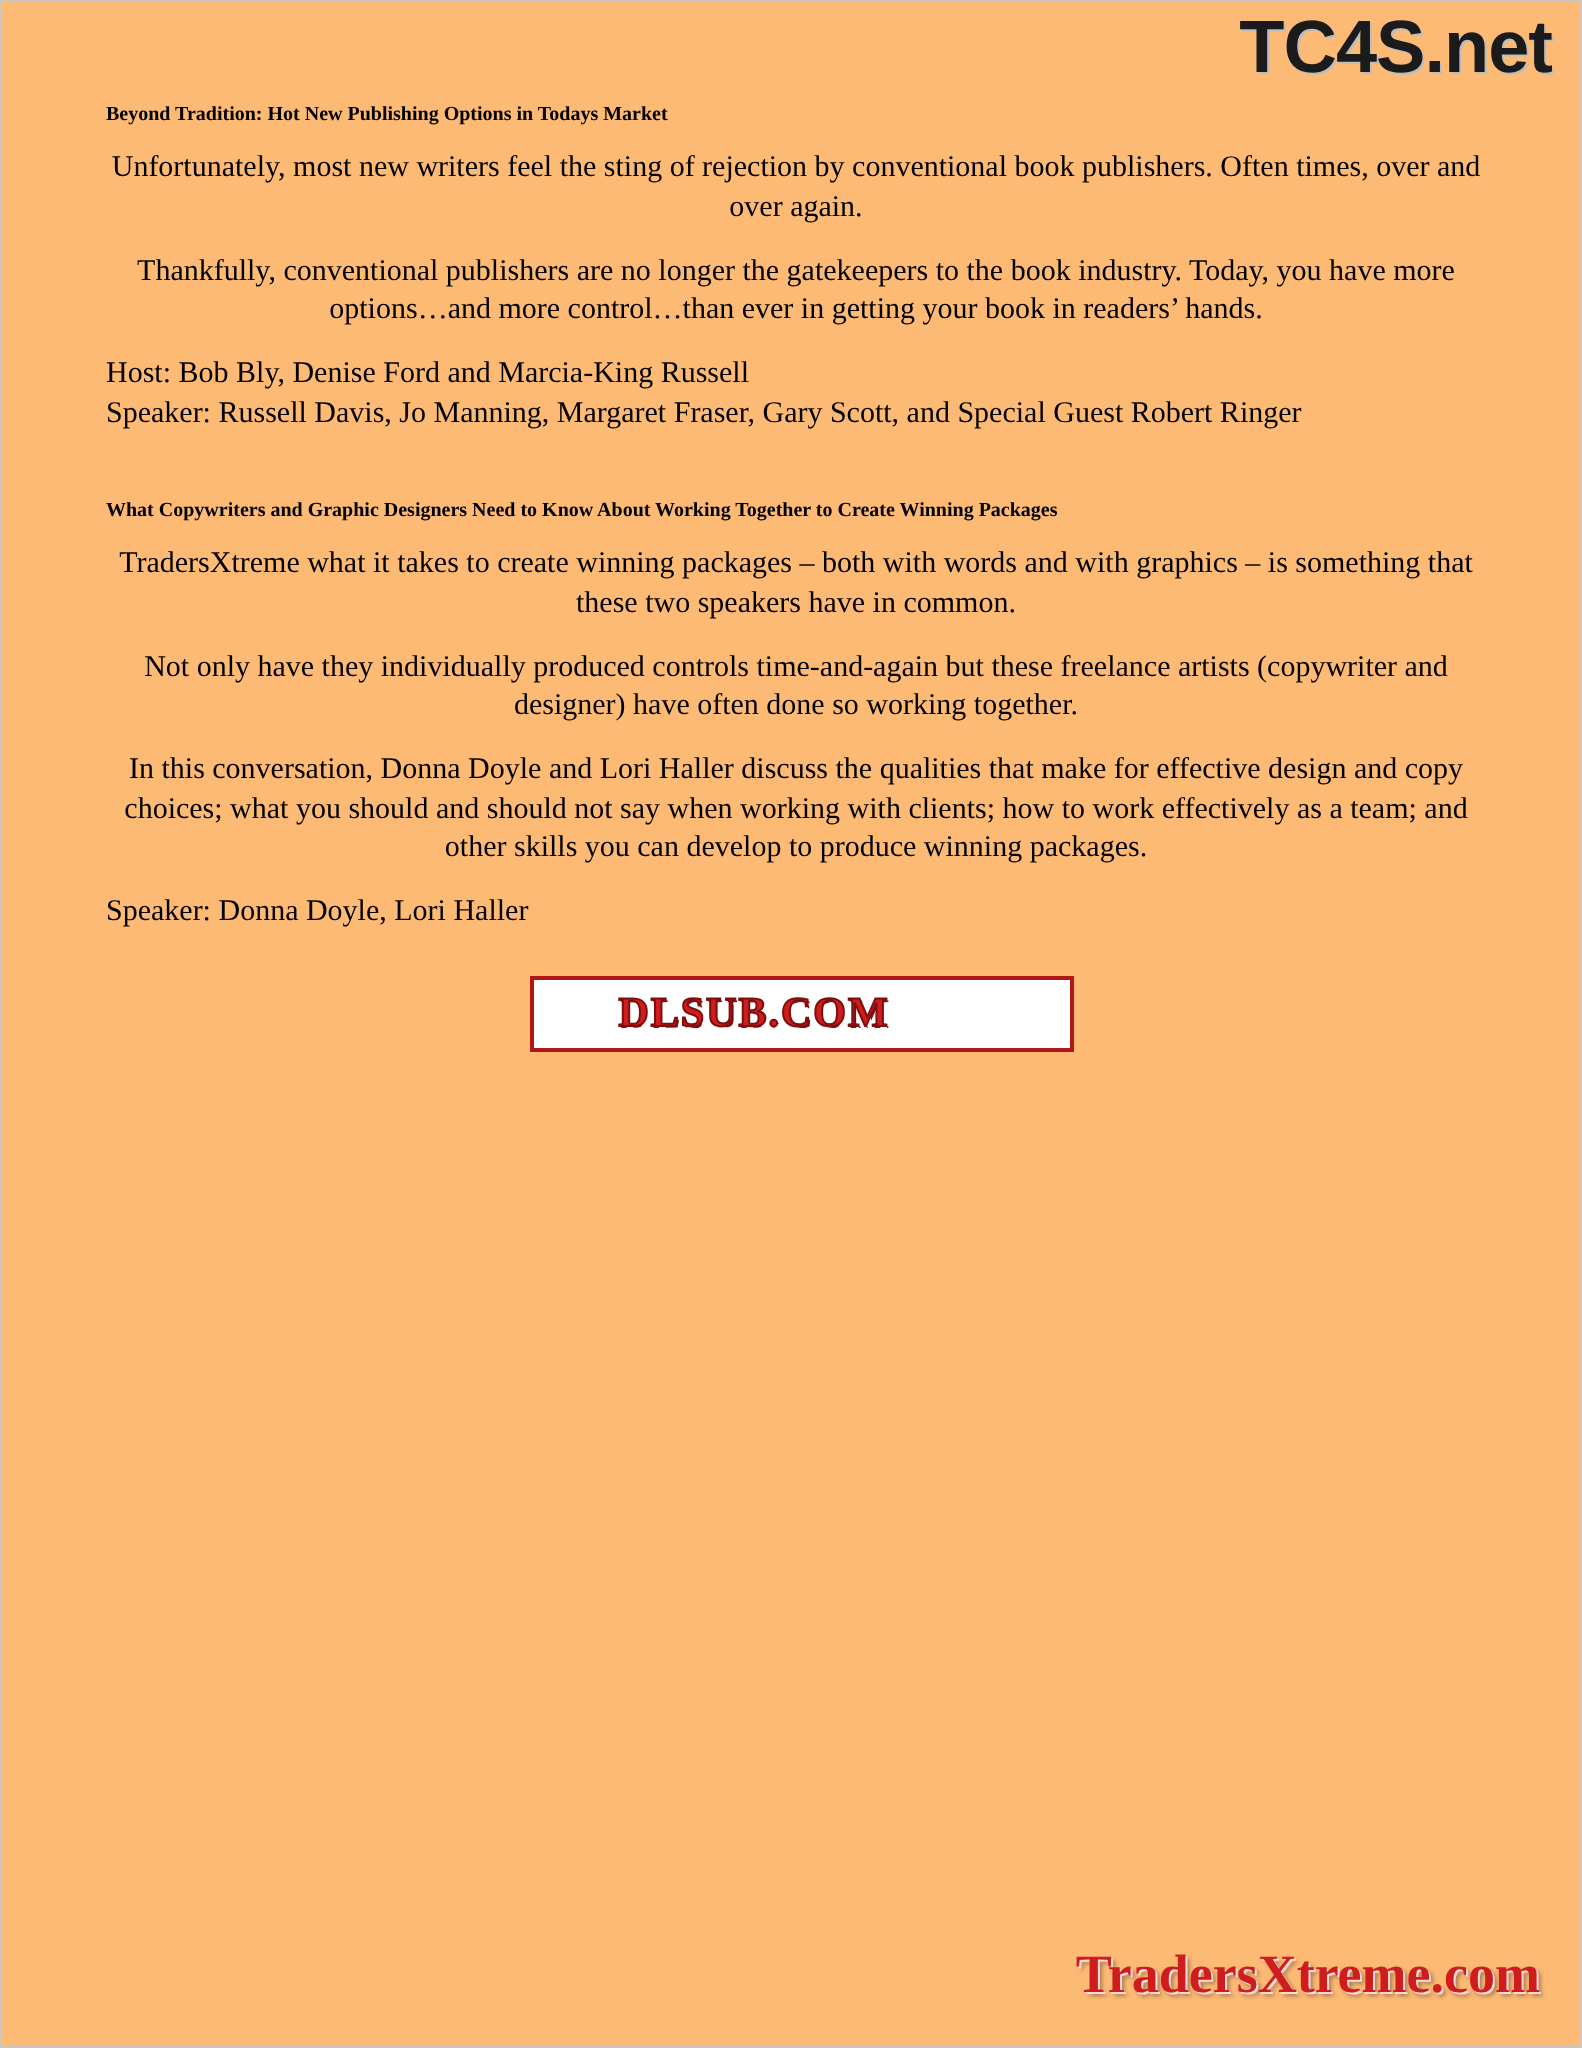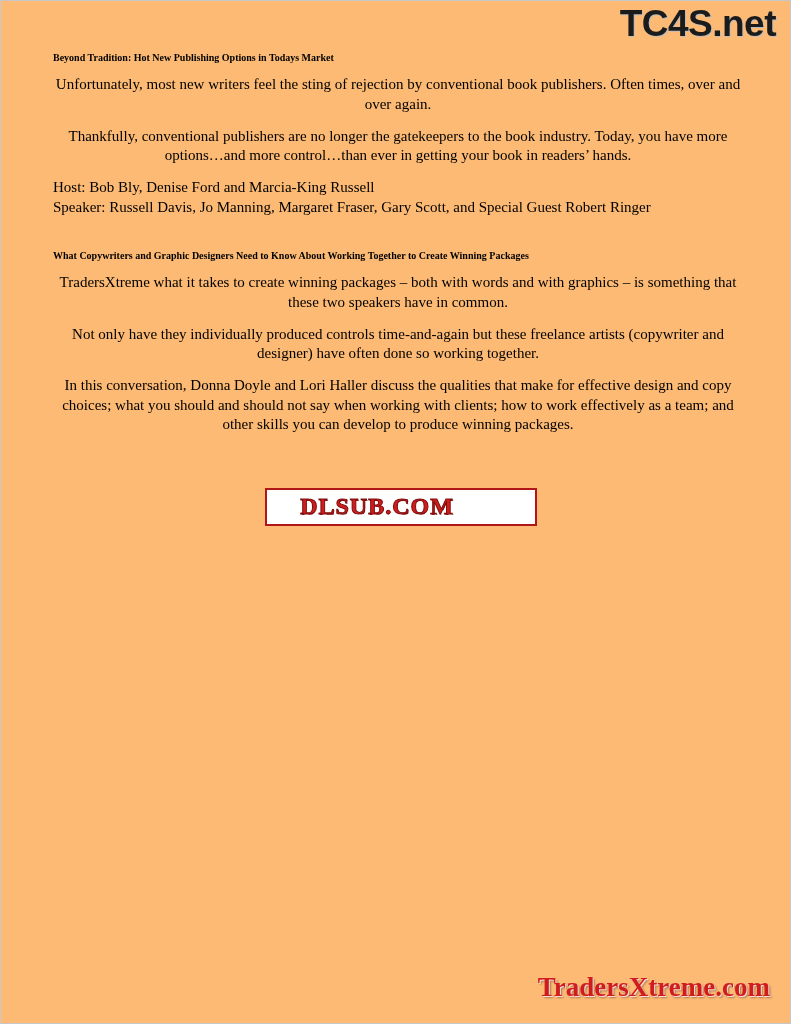--- a/index.html
+++ b/index.html
@@ -96,21 +96,21 @@
   .dlsub .txt {
     position: absolute;
     left: 0;
     top: 0;
     width: 224px;
     height: 38px;
     line-height: 36px;
     text-align: center;
     font-family: "Liberation Serif", serif;
     font-weight: bold;
-    font-size: 24px;
+    font-size: 21px;
     letter-spacing: 1px;
     color: #cf1d1d;
     -webkit-text-stroke: 1px #7e0d0d;
     text-shadow: 2px 2px 0 #ffffff, 1px 1px 0 #8a1010;
   }
 
   
   .tx-watermark {
     position: absolute;
     right: 20px;
@@ -147,20 +147,24 @@
       </div>
     </div>
 
     <div class="section-gap"></div>
 
     <h2 class="section-title section-two-title">What Copywriters and Graphic Designers Need to Know About Working Together to Create Winning Packages</h2>
     <p class="body-par">TradersXtreme what it takes to create winning packages – both with words and with graphics – is something that these two speakers have in common.</p>
     <p class="body-par">Not only have they individually produced controls time-and-again but these freelance artists (copywriter and designer) have often done so working together.</p>
     <p class="body-par">In this conversation, Donna Doyle and Lori Haller discuss the qualities that make for effective design and copy choices; what you should and should not say when working with clients; how to work effectively as a team; and other skills you can develop to produce winning packages.</p>
     <div class="credits">
+      <div>
+        <span class="lbl">Speaker:</span>
+        <span>Donna Doyle, Lori Haller</span>
+      </div>
     </div>
 
   </div>
 
   <div class="dlsub">
     <div class="plate"></div>
     <div class="txt">DLSUB.COM</div>
   </div>
 
   <div class="tx-watermark">TradersXtreme.com</div>

